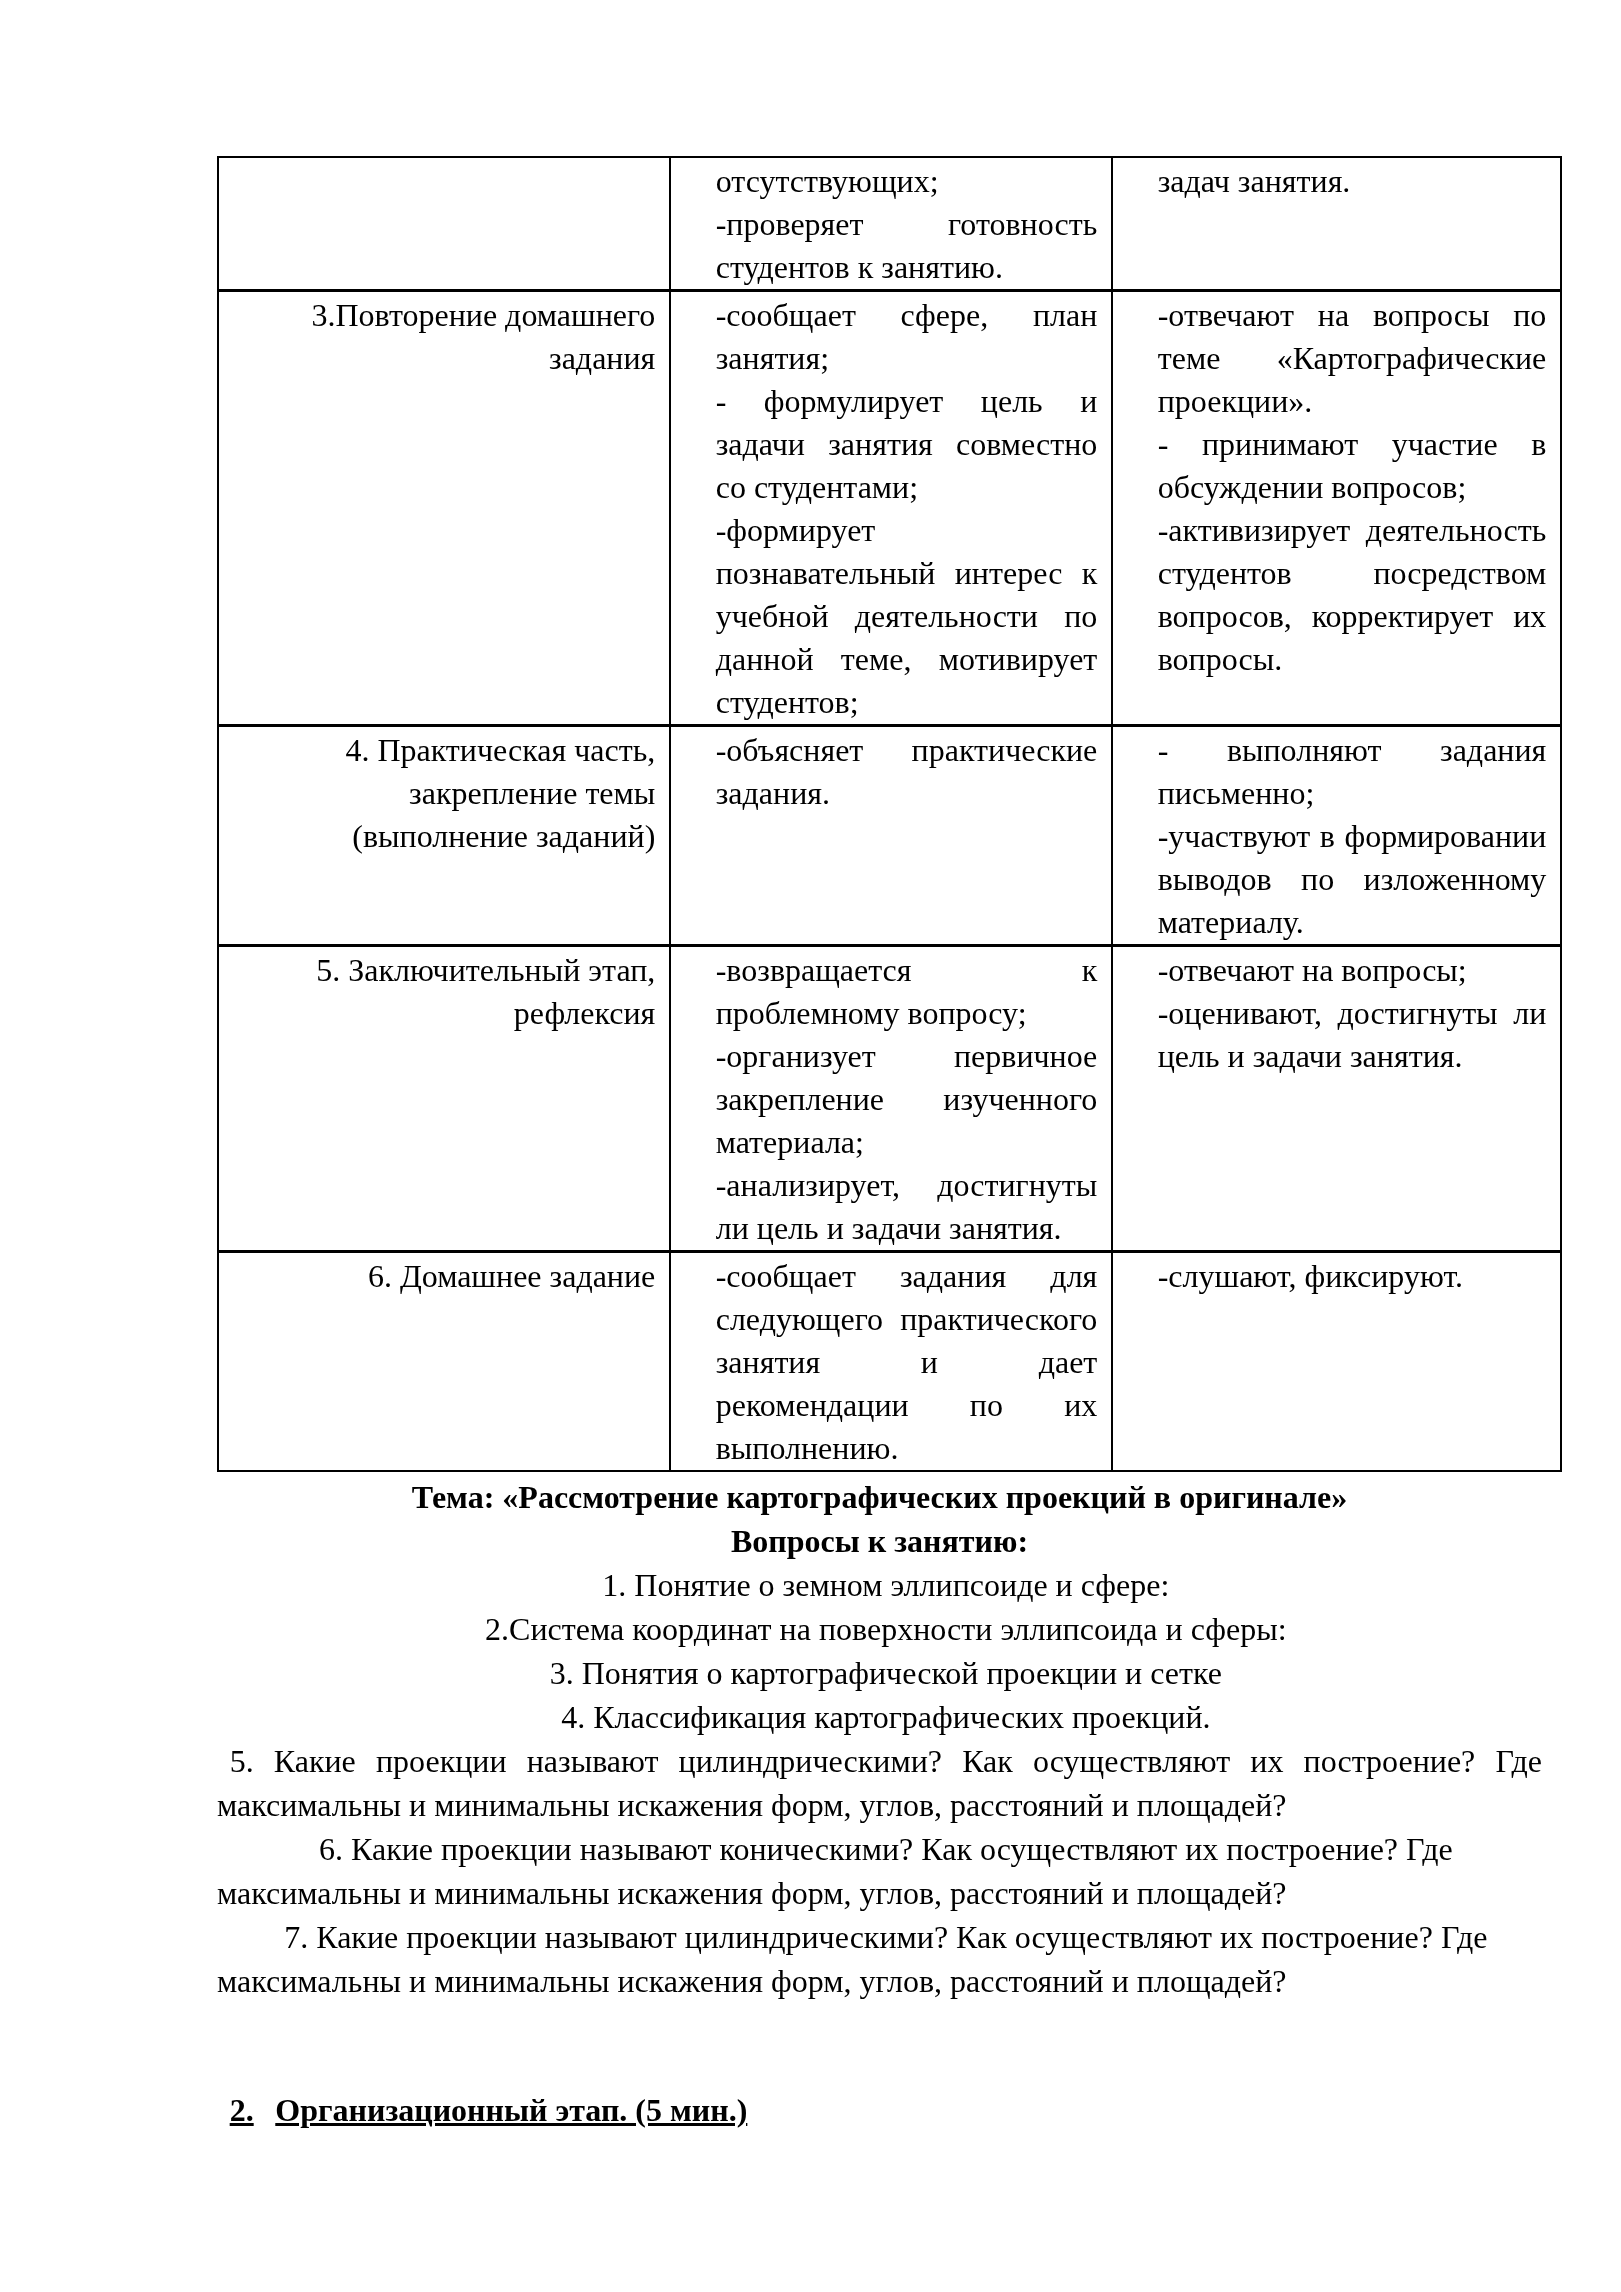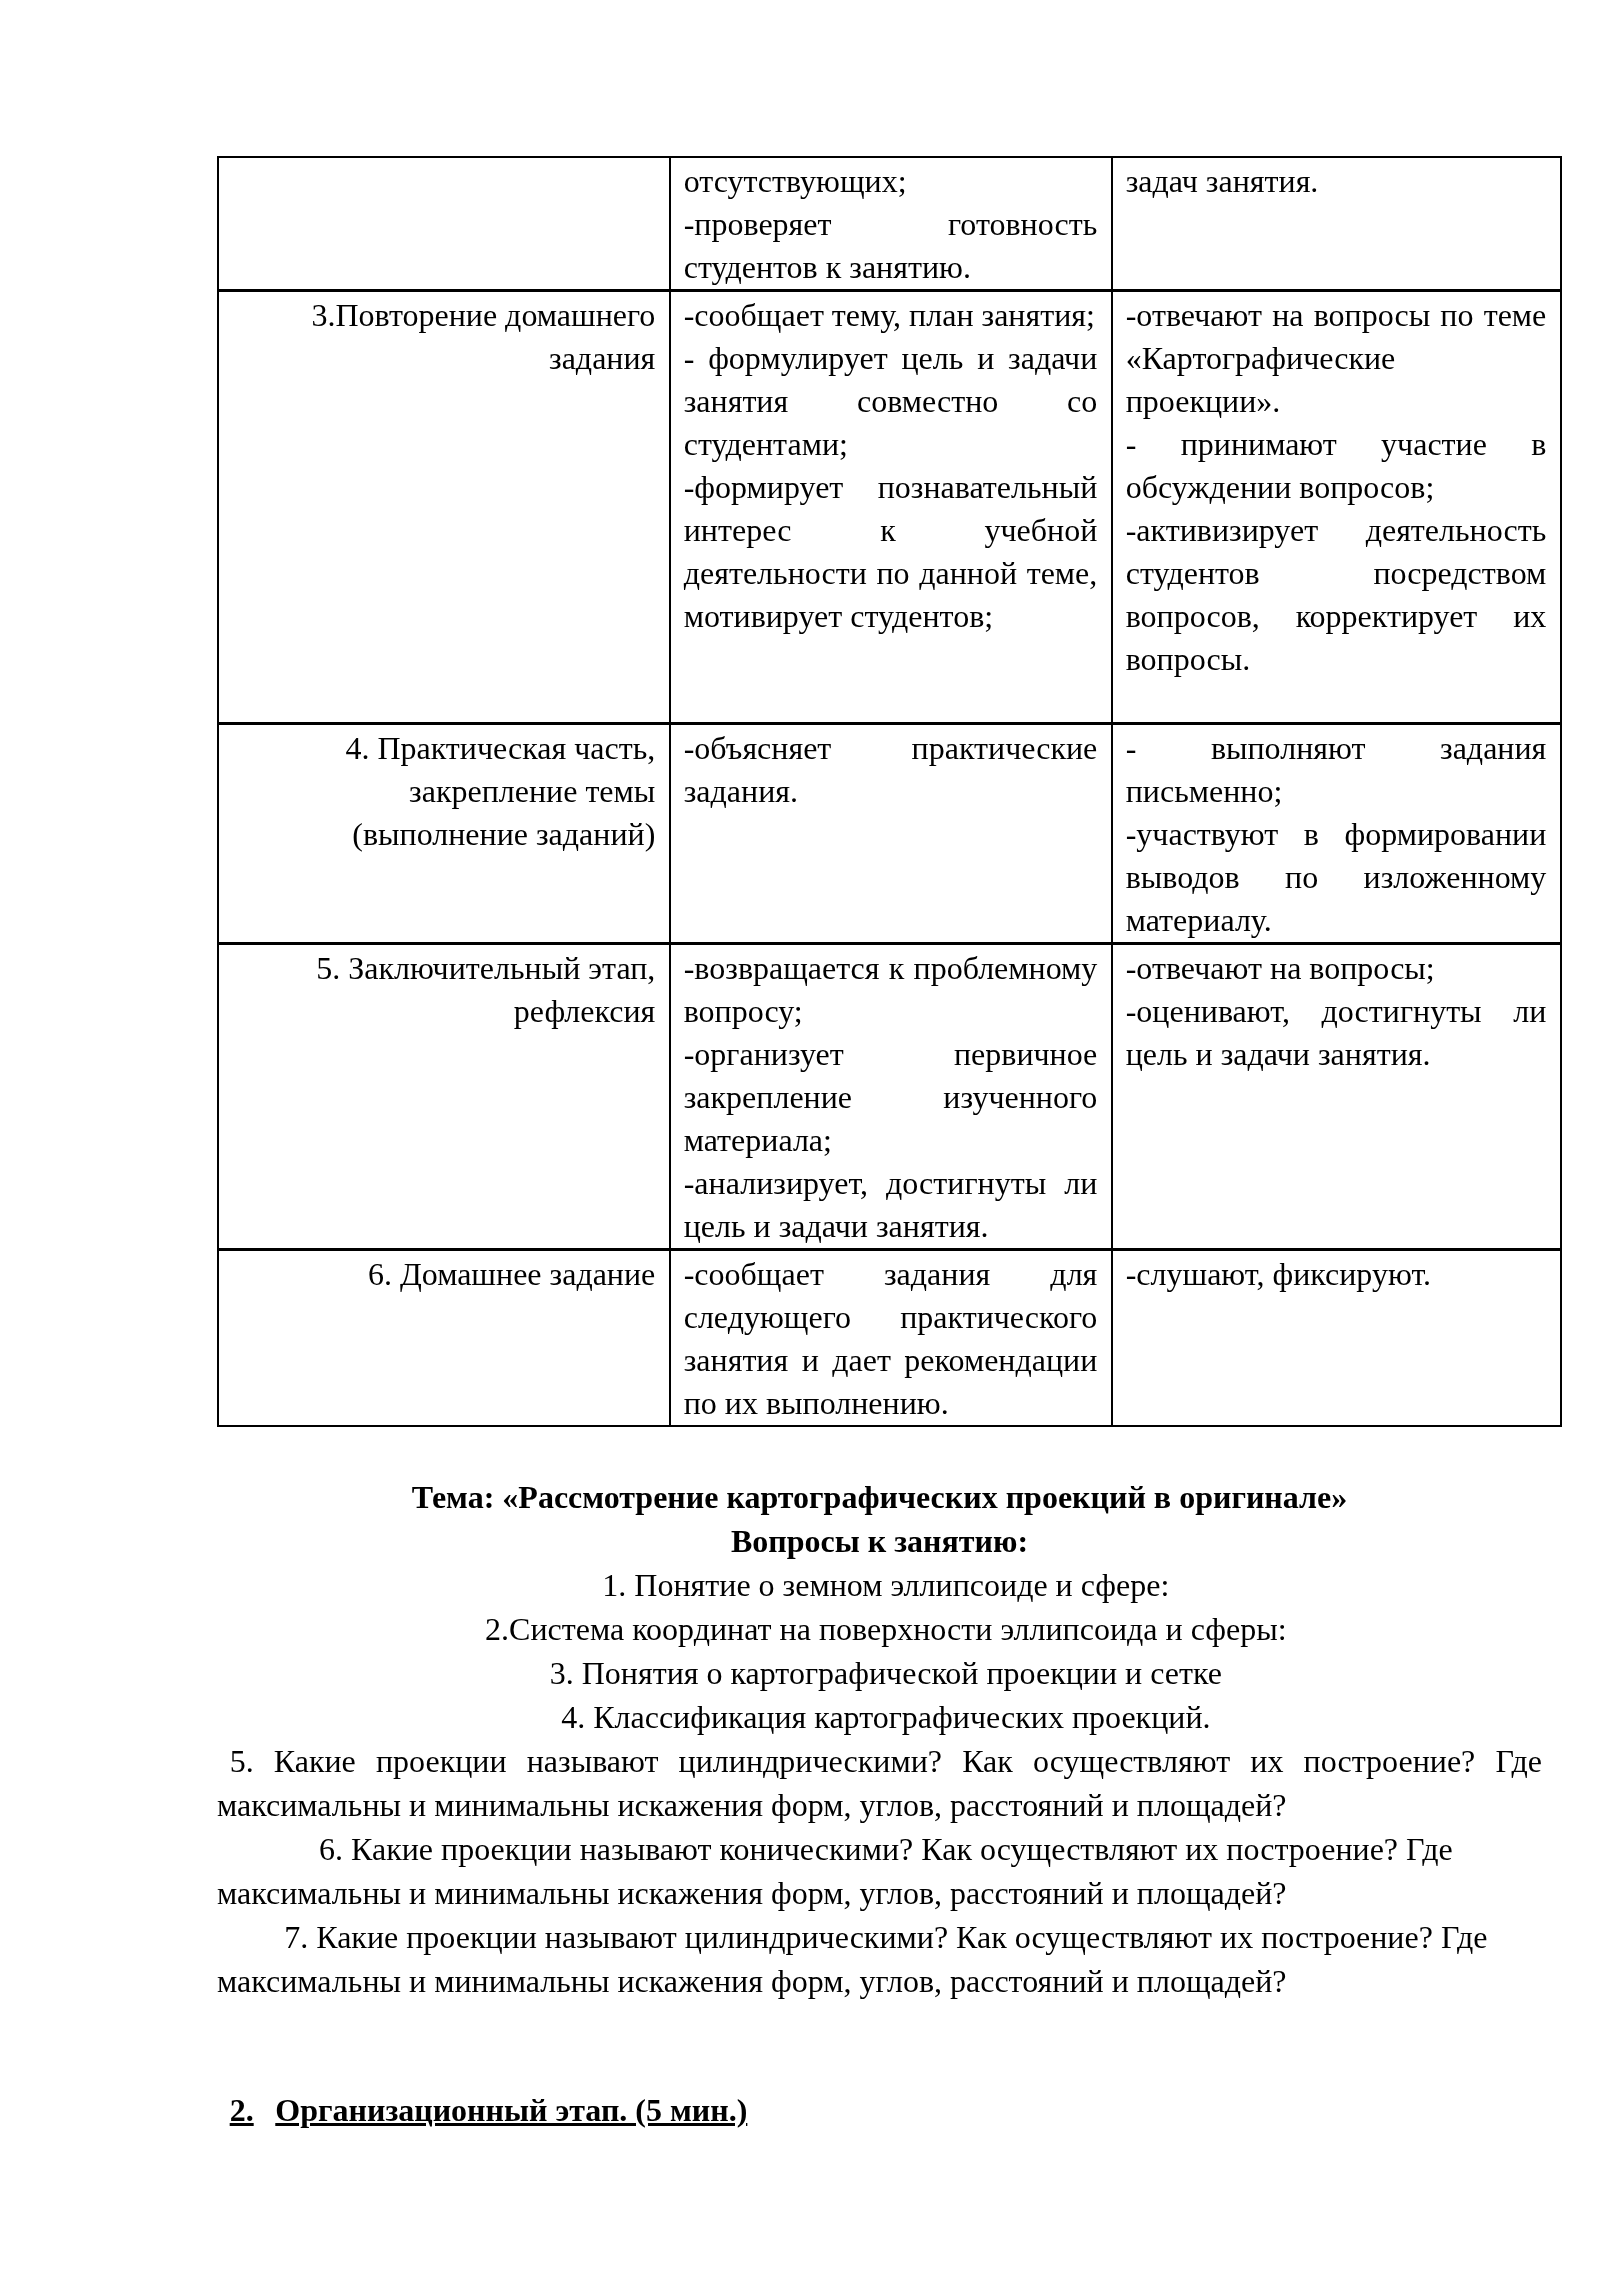--- a/index.html
+++ b/index.html
@@ -32,21 +32,21 @@
     padding: 2px 13.7px 0 12.7px;
     line-height: 43px;
     overflow: hidden;
   }
   table.plan tr + tr td { border-top: 3.9px solid #000000; }
   tr.r0 { height: 131px; }
   tr.r1 { height: 433px; }
   tr.r2 { height: 214px; }
   tr.r3 { height: 306px; }
   tr.r4 { height: 174px; }
-  td.just .para { text-align: justify; text-align-last: left; }
+  td.just .para { text-align: justify; text-align-last: left; margin-left: 32px; }
   td.stage .para { text-align: right; margin-left: 32px; }
 
   
   .after {
     position: absolute; left: 217px; top: 1475px;
     width: 1325px;
     line-height: 44px;
   }
   .heading { text-align: center; font-weight: bold; }
   .q .line:first-child { text-indent: 12.7px; text-align: center; }
@@ -82,21 +82,21 @@
           </td>
         <td class="just">
             <div class="para">задач занятия.</div>
           </td>
       </tr>
       <tr class="r1">
         <td class="stage">
             <div class="para">3.Повторение домашнего задания</div>
           </td>
         <td class="just">
-            <div class="para">-сообщает тему, план занятия;</div>
+            <div class="para">-сообщает сфере, план занятия;</div>
             <div class="para">- формулирует цель и задачи занятия совместно со студентами;</div>
             <div class="para">-формирует познавательный интерес к учебной деятельности по данной теме, мотивирует студентов;</div>
           </td>
         <td class="just">
             <div class="para">-отвечают на вопросы по теме «Картографические проекции».</div>
             <div class="para">- принимают участие в обсуждении вопросов;</div>
             <div class="para">-активизирует деятельность студентов посредством вопросов, корректирует их вопросы.</div>
           </td>
       </tr>
       <tr class="r2">

